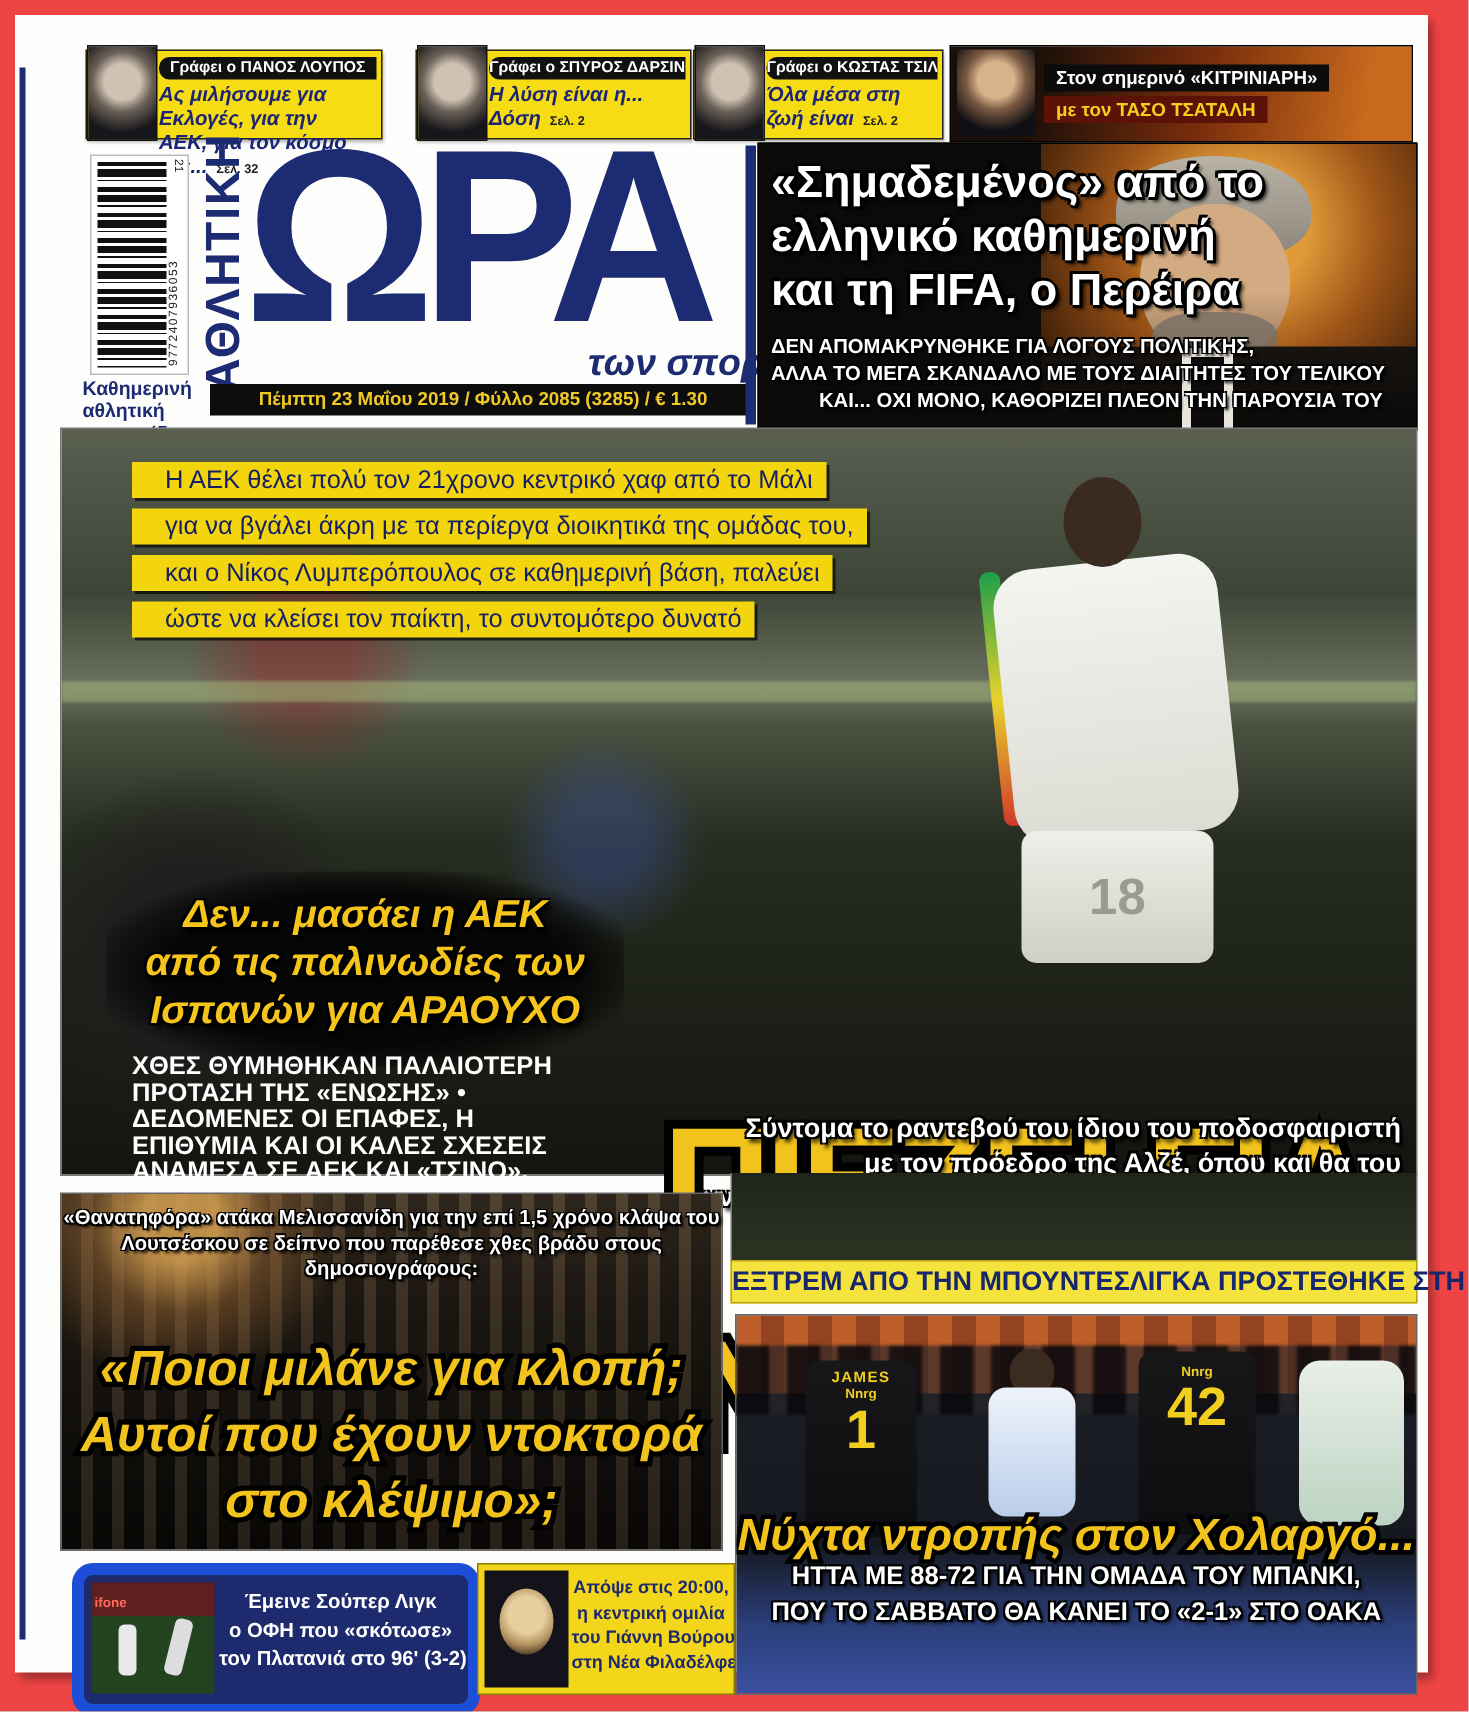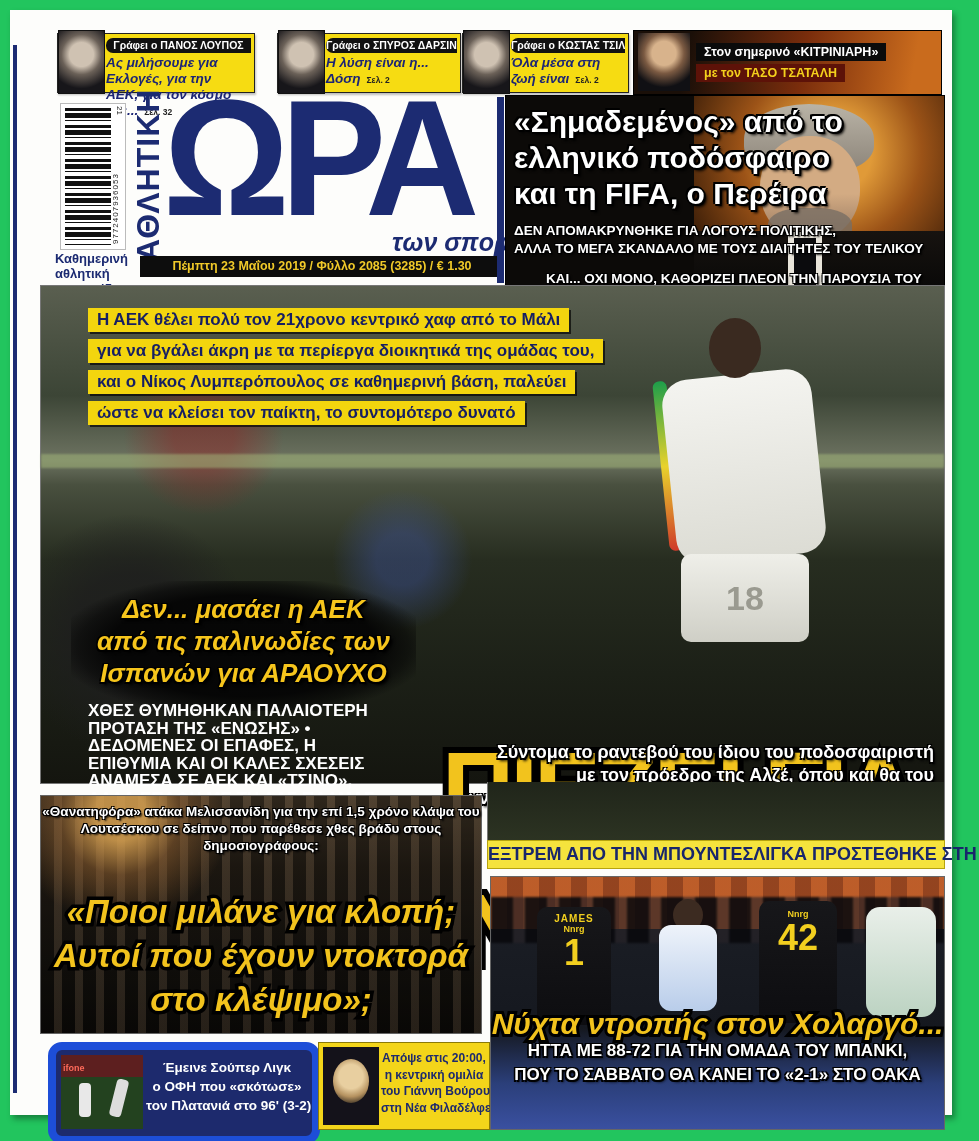--- a/index.html
+++ b/index.html
@@ -1,16 +1,16 @@
 <!DOCTYPE html>
 <html><head>
 <meta charset="utf-8">
 <style>
   html,body{margin:0;padding:0;background:#c6c6c6;}
-  #canvas{position:relative;width:979px;height:1141px;background:#22c55e;overflow:hidden;
+  #canvas{position:relative;width:979px;height:1141px;background:#ef4444;overflow:hidden;
           font-family:"Liberation Sans","DejaVu Sans",sans-serif;}
   #sheet{position:absolute;left:10px;top:10px;width:942px;height:1105px;background:#fdfdfb;
          box-shadow:3px 4px 6px rgba(0,0,0,.35);}
   
   .colbox{position:absolute;top:33px;height:58px;background:#f6dc12;border:1px solid #222;
           box-shadow:1px 2px 2px rgba(0,0,0,.25);}
   .colbox .face{position:absolute;left:0;top:-4px;width:45px;height:62px;
           background:radial-gradient(circle at 50% 38%,#cfc2b2 0 12px,#6b6158 20px,#17161a 34px);
           border:1px solid #111;}
   .colbox .kick{position:absolute;left:48px;top:4px;right:3px;height:15px;background:#111;
@@ -77,22 +77,22 @@
   .pl-head{position:absolute;left:668px;top:32px;width:52px;height:60px;border-radius:50%;background:#3a2a20;}
   .pl-torso{position:absolute;left:628px;top:88px;width:150px;height:185px;border-radius:26px;
      background:linear-gradient(180deg,#f4f4f0,#dcdcd4);transform:rotate(-6deg);}
   .pl-trim{position:absolute;left:620px;top:95px;width:14px;height:170px;border-radius:6px;
      background:linear-gradient(180deg,#1e9e4a,#e8d22c,#cf3a2a);transform:rotate(-6deg);}
   .pl-shorts{position:absolute;left:640px;top:268px;width:128px;height:88px;border-radius:10px;
      background:linear-gradient(180deg,#efefe9,#cfcfc6);color:#9a9a90;font-weight:bold;font-size:34px;
      text-align:center;line-height:88px;}
   
   .intro{position:absolute;left:47px;}
-  .intro .line{display:table;margin:0 0 7px 0;background:#f3d50e;color:#161f63;font-weight:bold;
-     font-size:17px;line-height:21px;padding:1px 9px 2px 9px;white-space:nowrap;
+  .intro .line{display:table;margin:0 0 7px 0;background:#f3d50e;color:#161f63;font-weight:normal;
+     font-size:17px;line-height:21px;padding:1px 9px 2px 22px;white-space:nowrap;
      box-shadow:2px 2px 0 rgba(0,0,0,.65);}
   
   #giant{position:absolute;left:330px;top:436px;width:612px;text-align:center;}
   .giant-line{position:relative;height:142px;}
   .giant-line span{position:absolute;left:0;right:0;top:0;font-weight:bold;font-size:100px;
      letter-spacing:-4px;line-height:130px;white-space:nowrap;}
   .g-under{-webkit-text-stroke:12px #000;color:#000;text-shadow:4px 5px 0 rgba(0,0,0,.8);}
   .g-over{color:#f2c31d;}
   
   #oval{position:absolute;left:30px;top:295px;width:345px;height:130px;
@@ -216,25 +216,25 @@
   <div id="bluebar"></div>
   <div id="pereira">
     <div class="photo">
       <div class="hair"></div>
       <div class="faceoval"></div>
       <div class="beard"></div>
       <div class="suit"></div>
       <div class="tie"></div>
     </div>
     <div class="per-h" style="top:8px;">«Σημαδεμένος» από το</div>
-    <div class="per-h" style="top:44px;">ελληνικό ποδόσφαιρο</div>
+    <div class="per-h" style="top:44px;">ελληνικό καθημερινή</div>
     <div class="per-h" style="top:80px;">και τη FIFA, ο Περέιρα</div>
     <div class="per-s" style="top:126px;">ΔΕΝ ΑΠΟΜΑΚΡΥΝΘΗΚΕ ΓΙΑ ΛΟΓΟΥΣ ΠΟΛΙΤΙΚΗΣ,</div>
     <div class="per-s" style="top:144px;">ΑΛΛΑ ΤΟ ΜΕΓΑ ΣΚΑΝΔΑΛΟ ΜΕ ΤΟΥΣ ΔΙΑΙΤΗΤΕΣ ΤΟΥ ΤΕΛΙΚΟΥ</div>
-    <div class="per-s" style="top:174px;padding-left:32px;">ΚΑΙ... ΟΧΙ ΜΟΝΟ, ΚΑΘΟΡΙΖΕΙ ΠΛΕΟΝ ΤΗΝ ΠΑΡΟΥΣΙΑ ΤΟΥ</div>
+    <div class="per-s" style="top:162px;padding-left:32px;">ΚΑΙ... ΟΧΙ ΜΟΝΟ, ΚΑΘΟΡΙΖΕΙ ΠΛΕΟΝ ΤΗΝ ΠΑΡΟΥΣΙΑ ΤΟΥ</div>
   </div>
 
   <div id="leadphoto">
     <div class="pitchline"></div>
     <div class="pl-trim"></div>
     <div class="pl-torso"></div>
     <div class="pl-head"></div>
     <div class="pl-shorts">18</div>
 
     <div class="intro" style="top:22px;">

